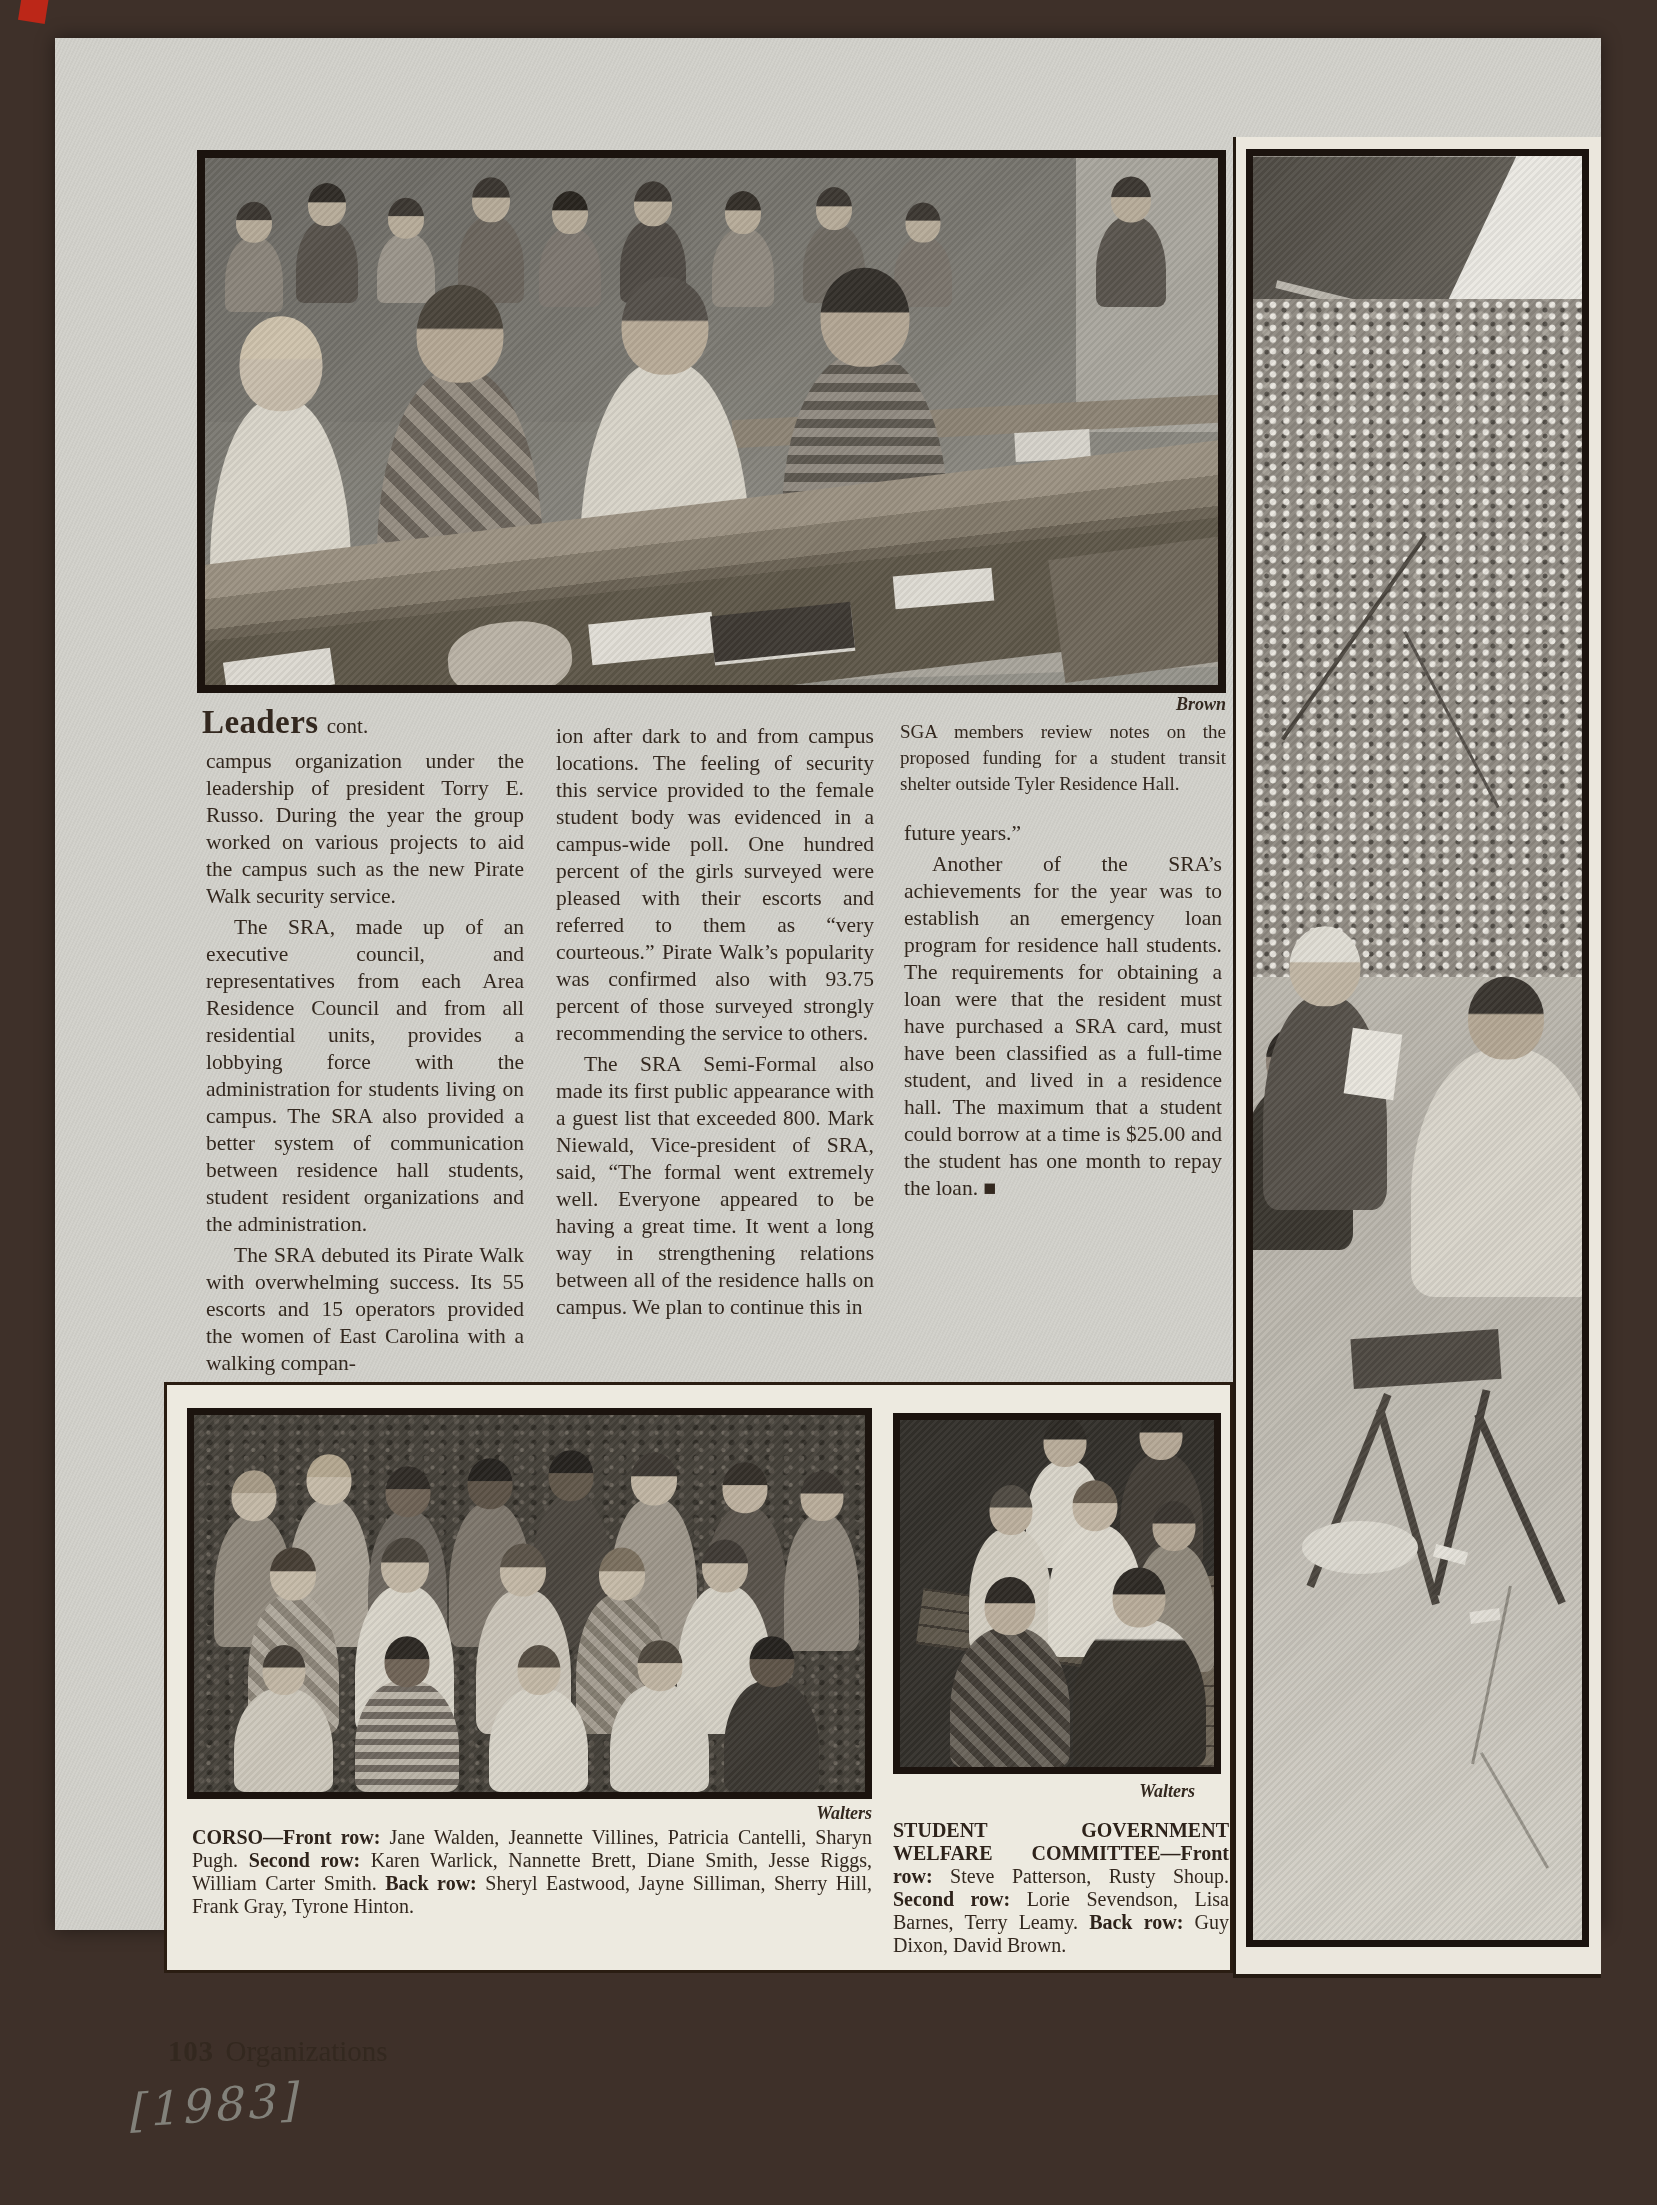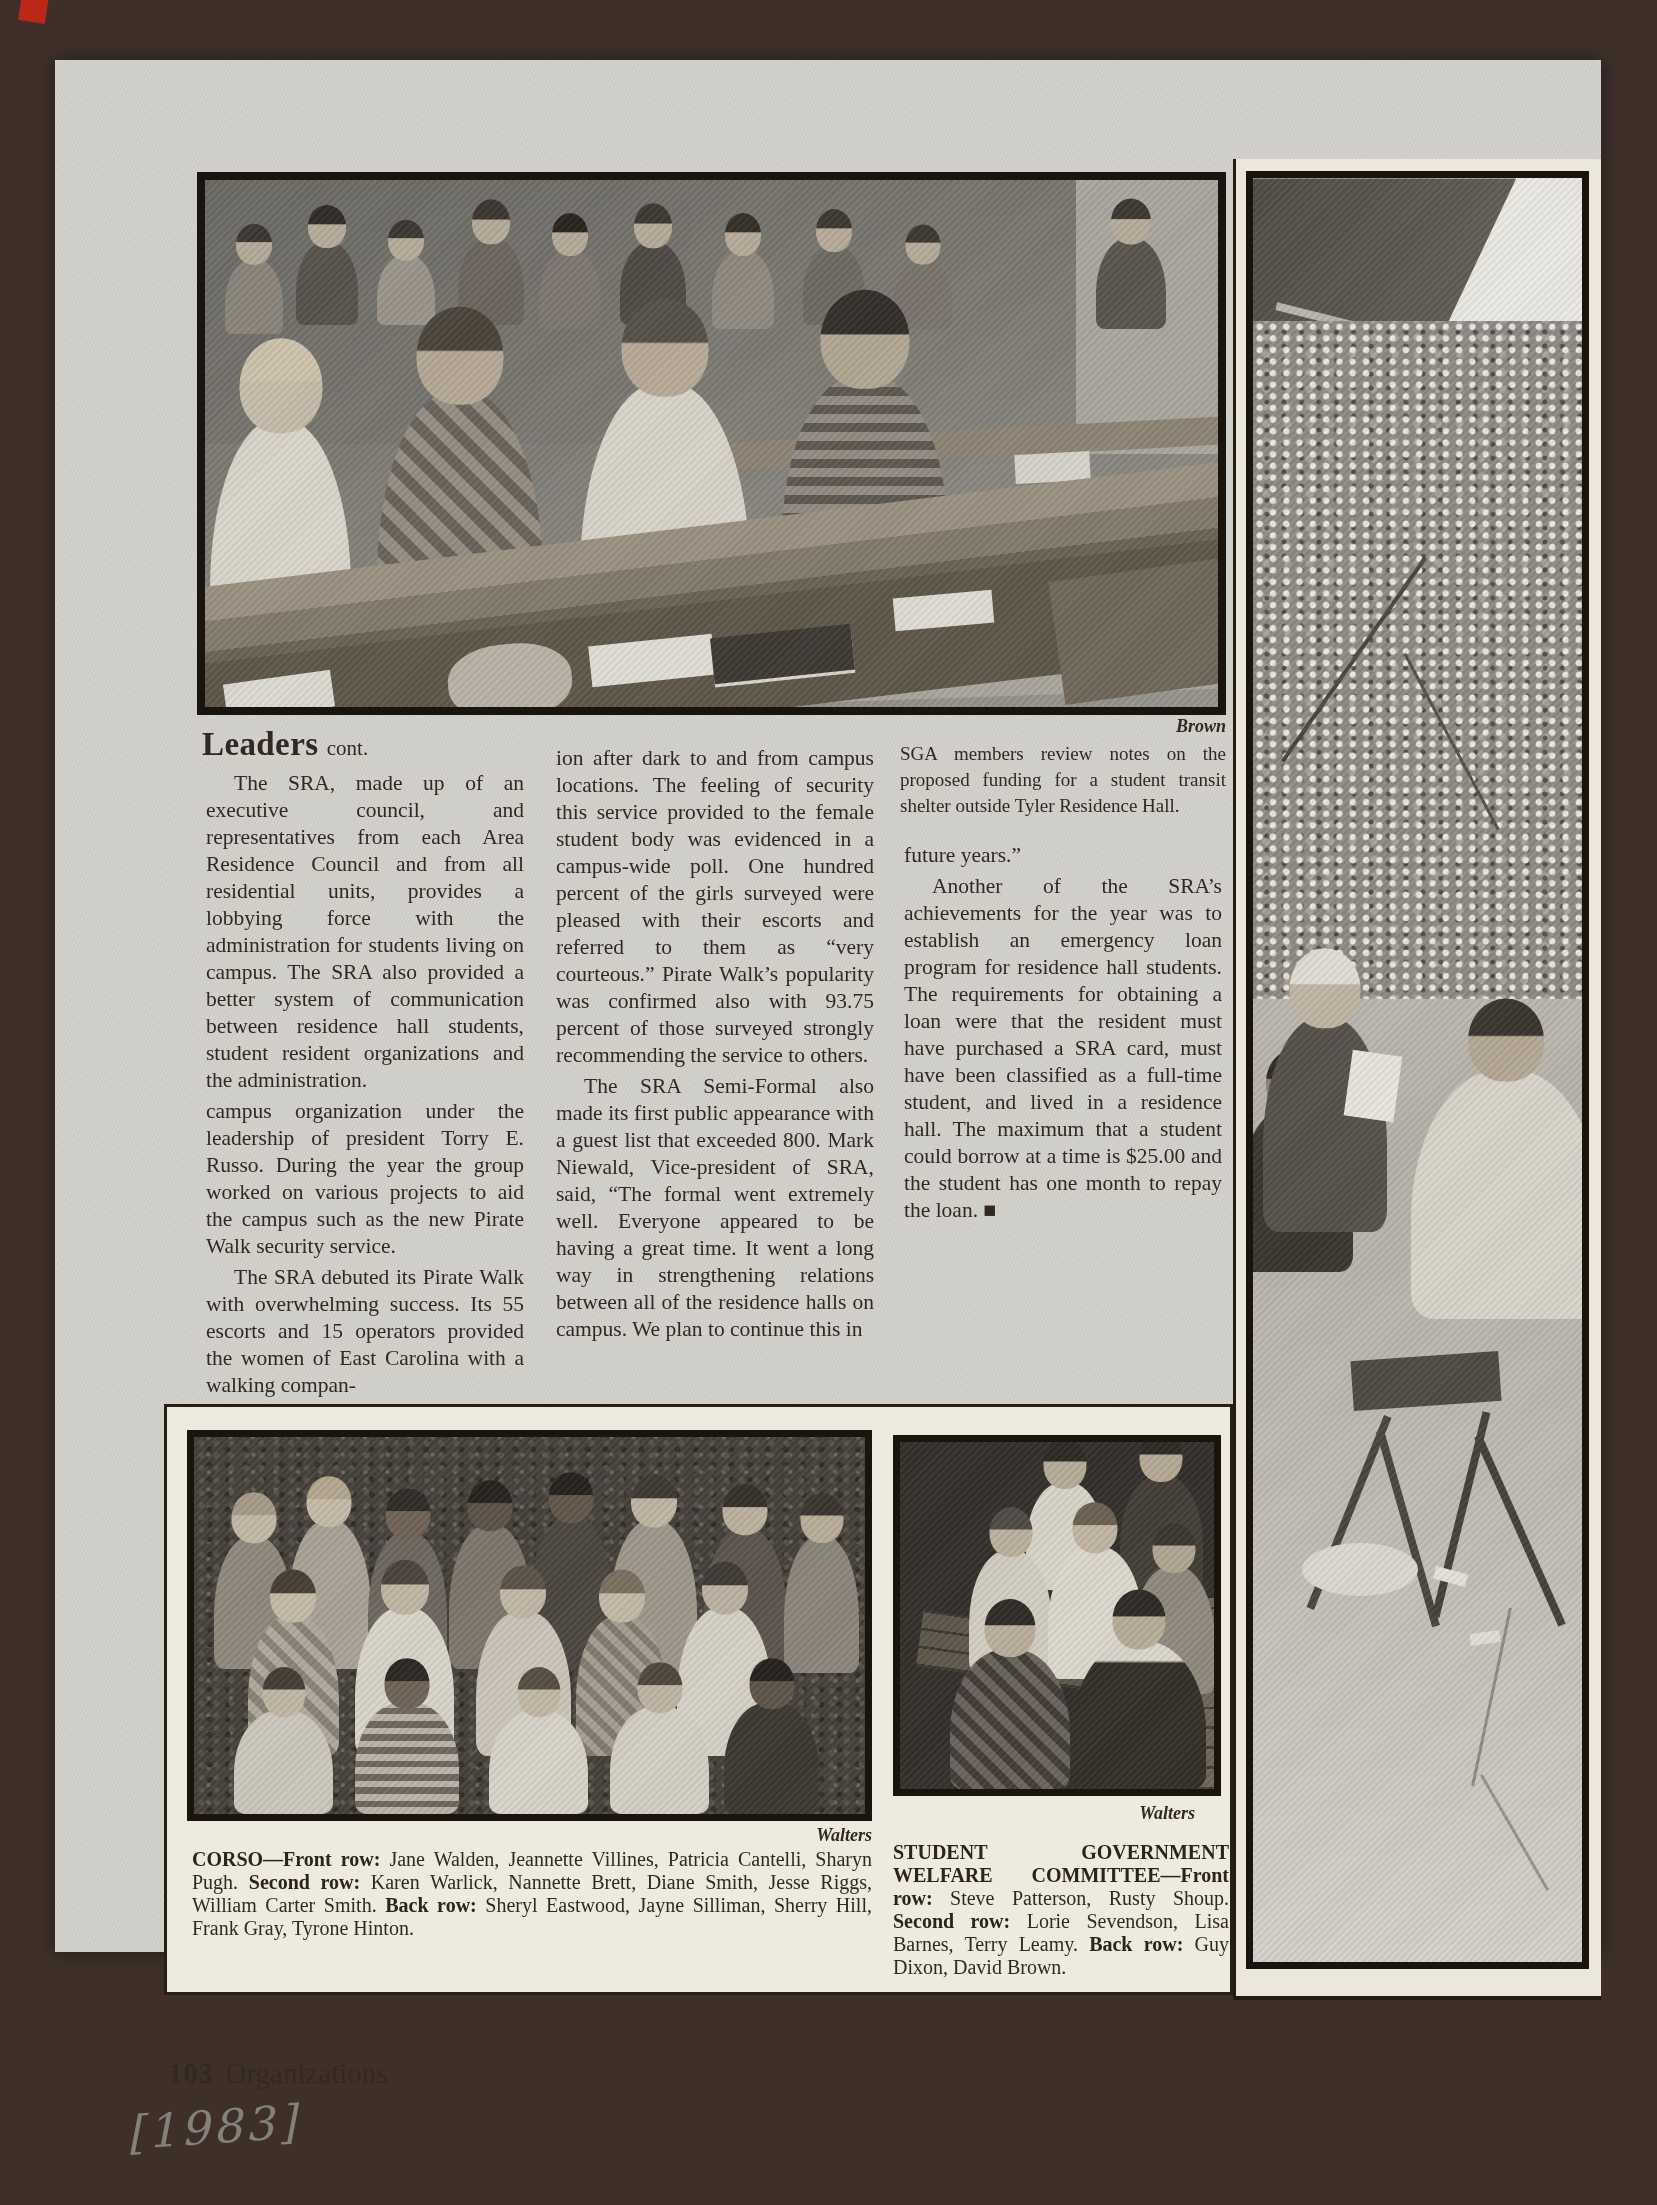--- a/index.html
+++ b/index.html
@@ -1,20 +1,20 @@
 <!DOCTYPE html>
 <html style="font-size:13.3px"><head>
 <meta charset="utf-8">
 <style>
   html,body{margin:0;padding:0;background:#2e2420;}
   .screen{position:relative;width:1658px;height:2205px;background:#3e3029;overflow:hidden;
           font-family:"Liberation Serif","DejaVu Serif",serif;color:#33281f;}
   .screen *{box-sizing:border-box;}
   .red-mark{position:absolute;left:20px;top:-5px;width:26.5px;height:26.5px;background:#bc2718;transform:rotate(9deg);}
-  .paper{position:absolute;left:55px;top:60px;width:1546px;height:1892px;background:#d1d0ca;
+  .paper{position:absolute;left:55px;top:38px;width:1546px;height:1892px;background:#d1d0ca;
          background-image:repeating-linear-gradient(115deg,rgba(255,255,255,.035) 0 1.7px,rgba(0,0,0,.025) 1.7px 3.3px);
          box-shadow:0 0 18px rgba(0,0,0,.45);}
   
   .photo{position:absolute;margin:0;border:8.3px solid #1b130e;overflow:hidden;background:#8c8a82;}
   .photo i{display:block;position:absolute;}
   .fig{display:block;position:absolute;border-radius:46% 46% 12% 12%/60% 60% 10% 10%;}
   .fig::after{content:"";position:absolute;left:50%;top:0;transform:translate(-50%,-86%);
       width:var(--hw,43px);height:var(--hh,50px);border-radius:50% 50% 46% 46%;
       background:linear-gradient(180deg,var(--hair,#3c3731) 44%,var(--skin,#b6ab99) 46%);}
   .grain{position:absolute;inset:0;background:
@@ -120,22 +120,22 @@
         <i style="left:79%;top:89%;width:2.5px;height:133px;background:#97938a;transform:rotate(-30deg);"></i>
         <i class="grain"></i>
       </figure>
     </div>
 
     <div class="heading">
       <span class="h-main">Leaders</span><span class="h-cont">cont.</span>
     </div>
 
     <div class="col col1">
+      <p class="para">campus organization under the leadership of president Torry E. Russo. During the year the group worked on various projects to aid the campus such as the new Pirate Walk security service.</p>
       <p class="para indent">The SRA, made up of an executive council, and representatives from each Area Residence Council and from all residential units, provides a lobbying force with the administration for students living on campus. The SRA also provided a better system of communication between residence hall students, student resident organizations and the administration.</p>
-      <p class="para">campus organization under the leadership of president Torry E. Russo. During the year the group worked on various projects to aid the campus such as the new Pirate Walk security service.</p>
       <p class="para indent">The SRA debuted its Pirate Walk with overwhelming success. Its 55 escorts and 15 operators provided the women of East Carolina with a walking compan-</p>
     </div>
 
     <div class="col col2">
       <p class="para">ion after dark to and from campus locations. The feeling of security this service provided to the female student body was evidenced in a campus-wide poll. One hundred percent of the girls surveyed were pleased with their escorts and referred to them as “very courteous.” Pirate Walk’s popularity was confirmed also with 93.75 percent of those surveyed strongly recommending the service to others.</p>
       <p class="para indent">The SRA Semi-Formal also made its first public appearance with a guest list that exceeded 800. Mark Niewald, Vice-president of SRA, said, “The formal went extremely well. Everyone appeared to be having a great time. It went a long way in strengthening relations between all of the residence halls on campus. We plan to continue this in</p>
     </div>
 
     <div class="col col3">
       <div class="credit">Brown</div>

